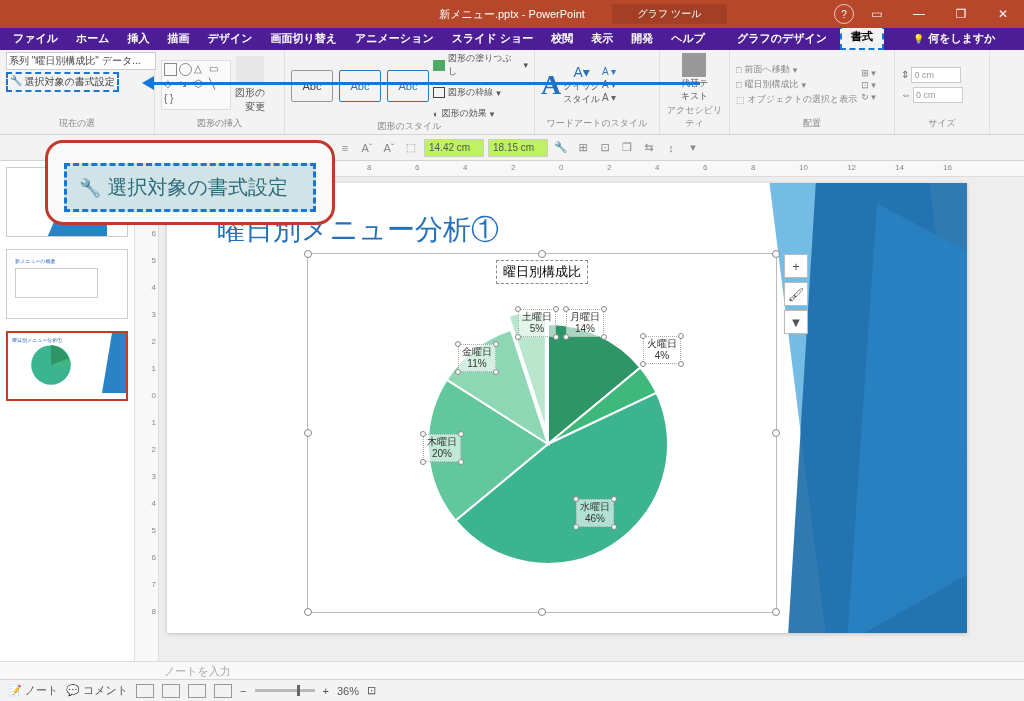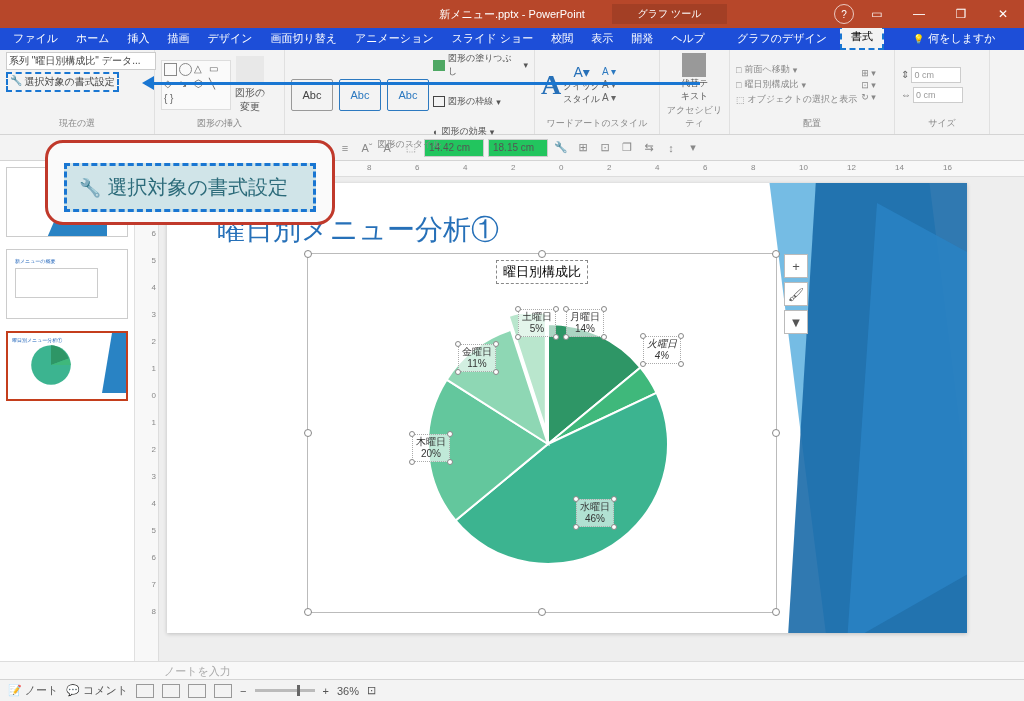--- a/index.html
+++ b/index.html
@@ -7,21 +7,21 @@
 
 
 .titlebar { height: 28px; background: #b7472a; display: flex; align-items: center; color: #fff; font-size: 11px; position: relative; }
 .titlebar .title { position: absolute; left: 50%; transform: translateX(-50%); }
 .titlebar .chart-tools { position: absolute; left: 612px; width: 115px; text-align: center; background: #a33f25; padding: 3px 0; font-size: 10px; }
 .titlebar .win-controls { position: absolute; right: 0; display: flex; }
 .titlebar .win-controls span { width: 42px; text-align: center; font-size: 12px; }
 .titlebar .help-icon { position: absolute; right: 170px; width: 20px; height: 20px; border: 1.5px solid rgba(255,255,255,0.7); border-radius: 50%; display: flex; align-items: center; justify-content: center; font-size: 10px; }
 
 
-.menubar { height: 22px; background: #1d4ed8; display: flex; align-items: flex-end; color: #fff; font-size: 11px; padding: 0 4px; }
+.menubar { height: 22px; background: #4c1d95; display: flex; align-items: flex-end; color: #fff; font-size: 11px; padding: 0 4px; font-weight: bold; }
 .menubar span { padding: 4px 9px; cursor: pointer; }
 .menubar .format-tab { background: #f3f3f3; color: #000; border: 2px dashed #1976d2; margin-left: 4px; }
 .menubar .chart-design { margin-left: 14px; }
 .menubar .tellme { margin-left: 20px; display: flex; align-items: center; gap: 4px; }
 .menubar .tellme::before { content: "💡"; font-size: 9px; }
 
 
 .ribbon { height: 85px; background: #f3f3f3; border-bottom: 1px solid #d4d4d4; display: flex; font-size: 10px; color: #666; }
 .ribbon-group { border-right: 1px solid #e0e0e0; padding: 2px 6px; display: flex; flex-direction: column; justify-content: space-between; position: relative; }
 .ribbon-group .label { text-align: center; font-size: 9px; color: #888; padding-bottom: 2px; }
@@ -32,21 +32,21 @@
 .reset-style { font-size: 10px; color: #444; padding: 1px 2px; }
 
 .shape-gallery { width: 70px; height: 50px; background: #fafafa; border: 1px solid #ddd; display: flex; flex-wrap: wrap; gap: 2px; padding: 2px; }
 .shape-gallery span { width: 13px; height: 13px; display: inline-block; }
 .shape-change { display: flex; flex-direction: column; align-items: center; gap: 2px; color: #555; }
 .shape-change .icon { width: 28px; height: 28px; background: #e8e8e8; }
 
 .style-gallery { display: flex; gap: 6px; }
 .style-box { width: 42px; height: 32px; border: 1px solid #999; display: flex; align-items: center; justify-content: center; font-size: 11px; color: #444; border-radius: 2px; }
 
-.fill-line { display: flex; flex-direction: column; gap: 17px; font-size: 9px; color: #555; }
+.fill-line { display: flex; flex-direction: column; gap: 8px; font-size: 9px; color: #555; }
 .fill-line span { display: flex; align-items: center; gap: 3px; }
 .fill-line .swatch { width: 12px; height: 11px; background: #4fa864; display: inline-block; }
 
 .wa-group { display: flex; align-items: center; gap: 2px; }
 .wa-a { font-size: 28px; color: #2670b8; font-family: serif; font-weight: bold; }
 .wa-mini { display: flex; flex-direction: column; gap: 2px; }
 .wa-mini span { font-size: 10px; }
 
 .quick-style { display: flex; flex-direction: column; align-items: center; color: #555; font-size: 9px; }
 .quick-style .icon { font-size: 14px; color: #2670b8; }
@@ -56,21 +56,21 @@
 
 .arrange-col { display: flex; flex-direction: column; gap: 2px; font-size: 9px; color: #888; }
 .arrange-col span { display: flex; align-items: center; gap: 3px; }
 
 .size-col { display: flex; flex-direction: column; gap: 4px; font-size: 10px; }
 .size-input { width: 50px; height: 16px; border: 1px solid #ccc; background: #fff; font-size: 9px; padding: 0 2px; color: #999; }
 
 
 .sec-toolbar { height: 26px; background: #f3f3f3; border-bottom: 1px solid #d4d4d4; display: flex; align-items: center; gap: 4px; padding: 0 10px 0 160px; font-size: 11px; color: #888; }
 .sec-toolbar .item { width: 18px; height: 18px; display: flex; align-items: center; justify-content: center; }
-.sec-toolbar .num-input { width: 60px; height: 18px; border: 1px solid #ccc; background: #22c55e; font-size: 10px; padding: 0 4px; color: #555; }
+.sec-toolbar .num-input { width: 60px; height: 18px; border: 1px solid #ccc; background: #bef264; font-size: 10px; padding: 0 4px; color: #555; }
 
 
 .main { display: flex; height: 500px; position: relative; }
 .thumb-panel { width: 135px; background: #fff; border-right: 1px solid #e0e0e0; padding: 6px; }
 .thumb { border: 1px solid #ccc; margin-bottom: 12px; height: 70px; background: #fff; position: relative; font-size: 7px; }
 .thumb.selected { border: 2px solid #c43e1c; }
 .thumb-num { position: absolute; left: -14px; top: 0; font-size: 11px; color: #666; }
 .thumb-content { width: 100%; height: 100%; position: relative; overflow: hidden; }
 
 .slide-area { flex: 1; background: #eeeeee; position: relative; display: flex; }
@@ -169,21 +169,21 @@
           <span>△</span>
           <span>▭</span>
           <span>◇</span>
           <span>↘</span>
           <span>⬡</span>
           <span>╲</span>
           <span>{ }</span>
       </div>
       <div class="shape-change">
         <div class="icon"></div>
-        <span style="white-space:pre-line;text-align:center">図形の
+        <span style="white-space:pre-line;text-align:right">図形の
 変更</span>
       </div>
     </div>
     <div class="label">図形の挿入</div>
   </div>
 
   <div class="ribbon-group" style="width:250px">
     <div class="content">
       <div class="style-gallery">
         <div class="style-box">Abc</div>
@@ -393,23 +393,23 @@
               <path d="M 130 130 L 250 130 A 120 120 0 0 1 206.49087876984277 222.46158913309472 Z" fill="#2e9666" stroke="#fff" stroke-width="2"></path>
               <path d="M 130 130 L 206.49087876984277 222.46158913309472 A 120 120 0 0 1 181.0935149878087 238.57924629592236 Z" fill="#3fb87b" stroke="#fff" stroke-width="2"></path>
               <path d="M 130 130 L 181.0935149878087 238.57924629592236 A 120 120 0 0 1 53.50912123015726 37.53841086690528 Z" fill="#3cb490" stroke="#fff" stroke-width="2"></path>
               <path d="M 130 130 L 53.50912123015726 37.53841086690528 A 120 120 0 0 1 194.29921539747951 28.680648939758143 Z" fill="#63c79d" stroke="#fff" stroke-width="2"></path>
               <path d="M 130 130 L 194.29921539747951 28.680648939758143 A 120 120 0 0 1 244.12678195541844 92.91796067500627 Z" fill="#8ed7b4" stroke="#fff" stroke-width="2"></path>
               <path d="M 143.82763676833193 127.80991748943677 L 257.95441872375034 90.72787816444304 A 120 120 0 0 1 263.8276367683319 127.80991748943674 Z" fill="#b9e6cd" stroke="#fff" stroke-width="2"></path>
             </svg>
         </div>
         <div id="pie-labels">
             <div class="pie-label" style="left: 258px; top: 55px;">月曜日<br>14%<span class="lh" style="left:-4px;top:-4px"></span><span class="lh" style="right:-4px;top:-4px"></span><span class="lh" style="left:-4px;bottom:-4px"></span><span class="lh" style="right:-4px;bottom:-4px"></span></div>
-            <div class="pie-label" style="left: 335px; top: 82px; font-style: italic;">火曜日<br>4%<span class="lh" style="left:-4px;top:-4px"></span><span class="lh" style="right:-4px;top:-4px"></span><span class="lh" style="left:-4px;bottom:-4px"></span><span class="lh" style="right:-4px;bottom:-4px"></span></div>
+            <div class="pie-label" style="left: 335px; top: 82px;">火曜日<br>4%<span class="lh" style="left:-4px;top:-4px"></span><span class="lh" style="right:-4px;top:-4px"></span><span class="lh" style="left:-4px;bottom:-4px"></span><span class="lh" style="right:-4px;bottom:-4px"></span></div>
             <div class="pie-label" style="left: 268px; top: 245px;">水曜日<br>46%<span class="lh" style="left:-4px;top:-4px"></span><span class="lh" style="right:-4px;top:-4px"></span><span class="lh" style="left:-4px;bottom:-4px"></span><span class="lh" style="right:-4px;bottom:-4px"></span></div>
-            <div class="pie-label" style="left: 104px; top: 180px;">木曜日<br>20%<span class="lh" style="left:-4px;top:-4px"></span><span class="lh" style="right:-4px;top:-4px"></span><span class="lh" style="left:-4px;bottom:-4px"></span><span class="lh" style="right:-4px;bottom:-4px"></span></div>
+            <div class="pie-label" style="left: 115px; top: 180px;">木曜日<br>20%<span class="lh" style="left:-4px;top:-4px"></span><span class="lh" style="right:-4px;top:-4px"></span><span class="lh" style="left:-4px;bottom:-4px"></span><span class="lh" style="right:-4px;bottom:-4px"></span></div>
             <div class="pie-label" style="left: 150px; top: 90px;">金曜日<br>11%<span class="lh" style="left:-4px;top:-4px"></span><span class="lh" style="right:-4px;top:-4px"></span><span class="lh" style="left:-4px;bottom:-4px"></span><span class="lh" style="right:-4px;bottom:-4px"></span></div>
             <div class="pie-label" style="left: 210px; top: 55px;">土曜日<br>5%<span class="lh" style="left:-4px;top:-4px"></span><span class="lh" style="right:-4px;top:-4px"></span><span class="lh" style="left:-4px;bottom:-4px"></span><span class="lh" style="right:-4px;bottom:-4px"></span></div>
           </div>
         <div class="chart-buttons">
           <button>+</button>
           <button>🖌</button>
           <button>▼</button>
         </div>
       </div>
     </div>

